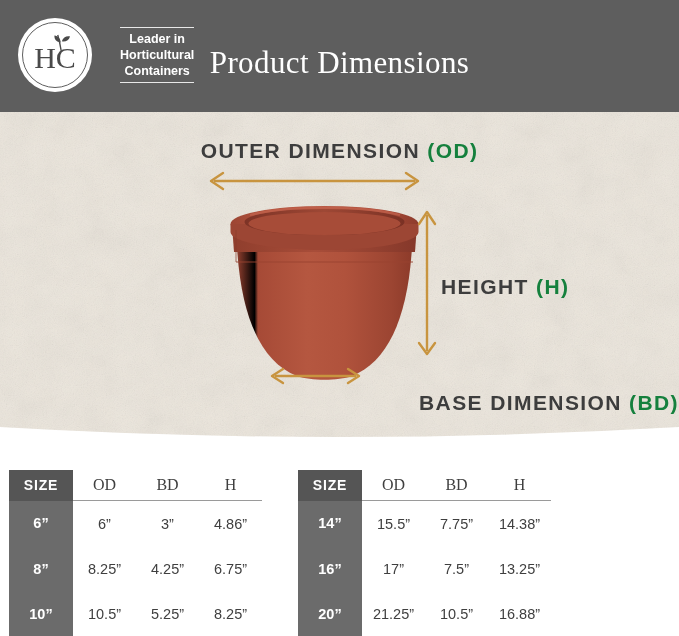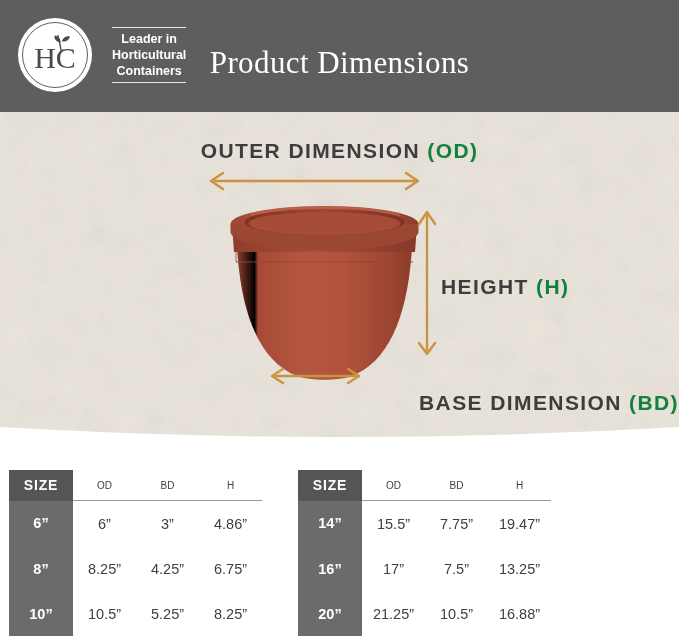--- a/index.html
+++ b/index.html
@@ -11,21 +11,21 @@
     position:relative;
   }
 
   
   .header{
     position:absolute;left:0;top:0;width:679px;height:112px;
     background:#5e5e5e;
   }
   .logo-block{
     position:absolute;left:18px;top:18px;
-    display:flex;align-items:center;gap:20px;
+    display:flex;align-items:center;gap:28px;
   }
   .logo-mark{
     width:74px;height:74px;border-radius:50%;
     background:#ffffff;
     position:relative;
     display:flex;align-items:center;justify-content:center;
   }
   .logo-mark::after{
     content:"";position:absolute;left:4px;top:4px;right:4px;bottom:4px;
     border:1.5px solid #5e5e5e;border-radius:50%;
@@ -98,22 +98,23 @@
     font-size:14.5px;
     color:#3f3f3f;
     font-weight:400;
   }
   th.size-head{
     background:#555555;color:#ffffff;font-weight:700;
     font-size:14px;letter-spacing:.8px;
     width:64px;
   }
   th.col-head{
-    font-weight:400;color:#3f3f3f;font-size:10px;
+    font-weight:400;color:#3f3f3f;font-size:16px;
     border-bottom:1.3px solid #9a9a9a;
+    font-family:Liberation Serif, serif;
   }
   td.size-cell{
     background:#6b6b6b;color:#ffffff;font-weight:700;font-size:14.5px;
     width:64px;
   }
   td.val{width:63px;}
 </style>
 </head>
 <body>
 
@@ -301,21 +302,21 @@
         <th class="col-head">OD</th>
         <th class="col-head">BD</th>
         <th class="col-head">H</th>
       </tr>
     </thead>
     <tbody>
       <tr>
         <td class="size-cell">14”</td>
         <td class="val">15.5”</td>
         <td class="val">7.75”</td>
-        <td class="val">19.47”</td>
+        <td class="val">14.38”</td>
       </tr>
       <tr>
         <td class="size-cell">16”</td>
         <td class="val">17”</td>
         <td class="val">7.5”</td>
         <td class="val">13.25”</td>
       </tr>
       <tr>
         <td class="size-cell">20”</td>
         <td class="val">21.25”</td>

